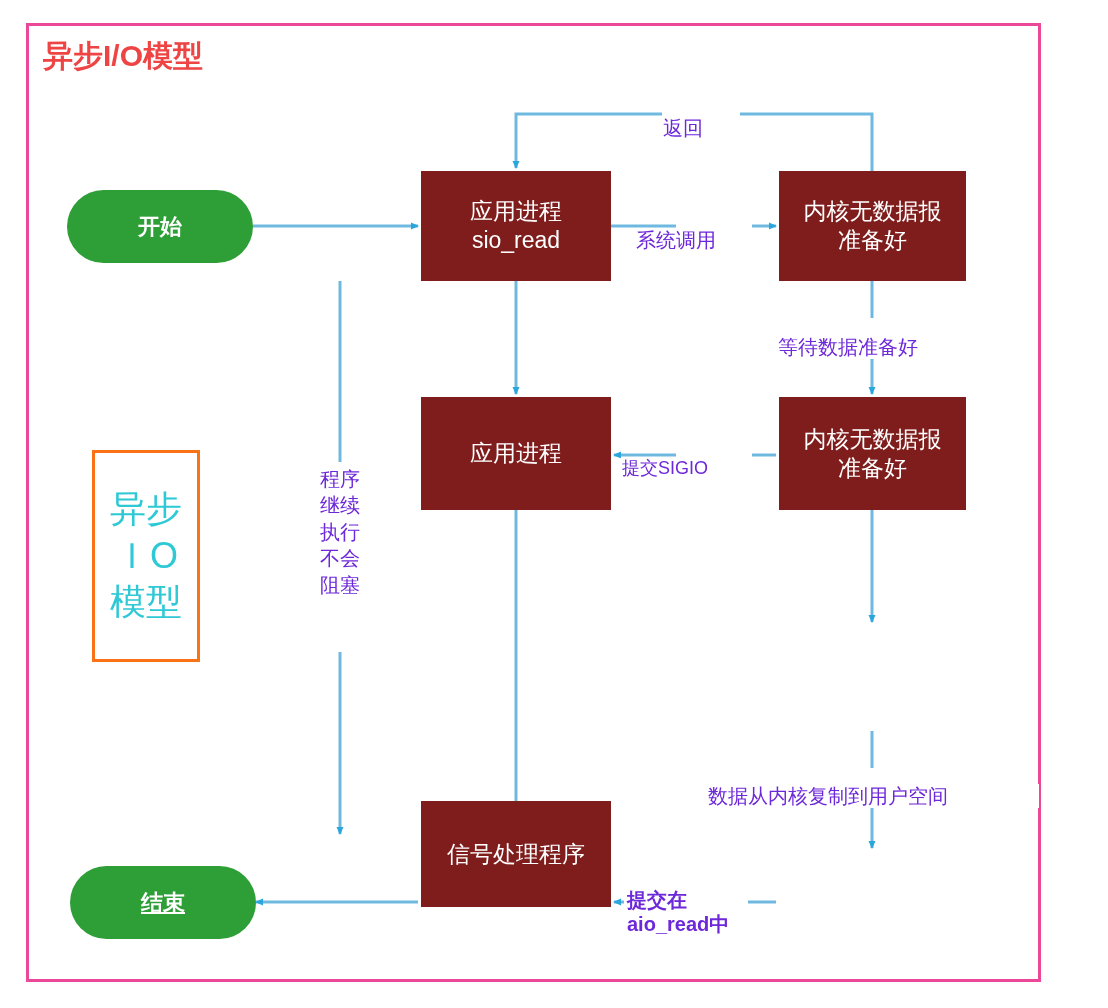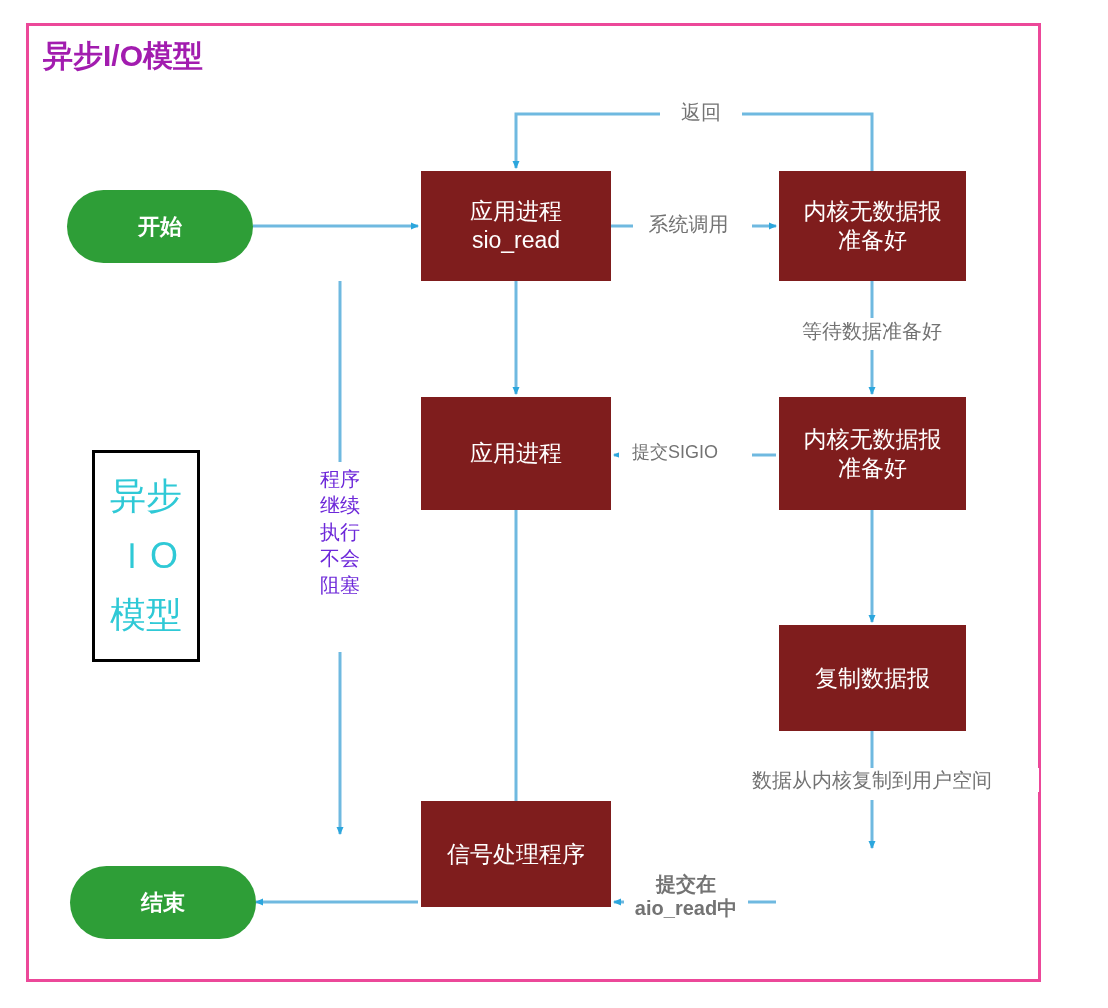--- a/index.html
+++ b/index.html
@@ -24,21 +24,21 @@
     border: 3px solid #ec4899;
     box-sizing: border-box;
     background: #ffffff;
   }
   #title {
     position: absolute;
     left: 43px;
     top: 36px;
     font-size: 30px;
     font-weight: bold;
-    color: #a21caf;
+    color: #ef4444;
     letter-spacing: 0px;
     white-space: nowrap;
   }
   svg#wires {
     position: absolute;
     left: 0;
     top: 0;
     width: 1108px;
     height: 1008px;
     pointer-events: none;
@@ -58,57 +58,56 @@
     font-size: 23px;
   }
   .terminator {
     background: #2e9e37;
     border-radius: 46px;
     font-size: 22px;
     font-weight: bold;
   }
   .edge-label {
     position: absolute;
-    color: #737373;
+    color: #6d28d9;
     font-size: 20px;
     line-height: 1.22;
-    text-align: center;
     white-space: nowrap;
     background: #ffffff;
     padding: 0 3px;
     box-sizing: border-box;
+    margin-top: 16px;
   }
   .edge-label.wrap { white-space: normal; }
   .vlabel {
     position: absolute;
     color: #6d28d9;
     font-size: 20px;
     line-height: 1.32;
     text-align: center;
     width: 44px;
     background: #ffffff;
   }
   #aio-badge {
     position: absolute;
     left: 92px;
     top: 450px;
     width: 108px;
     height: 212px;
-    border: 3px solid #000000;
+    border: 3px solid #f97316;
     box-sizing: border-box;
     background: #ffffff;
     display: flex;
     flex-direction: column;
     align-items: center;
     justify-content: center;
     color: #2fc9d6;
     font-size: 36px;
     line-height: 1.3;
     font-weight: 500;
-    gap: 13px;
   }
   #aio-badge span { display: block; }
 </style>
 </head>
 <body>
 
 <div id="stage">
 
   <div id="frame"></div>
 
@@ -152,21 +151,21 @@
       <path d="M340,652 L340,834" marker-end="url(#arr)"></path>
 
       <path d="M418,902 L256,902" marker-end="url(#arr)"></path>
     </g>
   </svg>
 
   <div class="node terminator" style="left:67px; top:190px; width:186px; height:73px;">
     <span>开始</span>
   </div>
 
-  <div class="node terminator" style="left:70px; top:866px; width:186px; height:73px;">
+  <div class="node terminator" style="left:70px; top:866px; width:186px; height:73px;text-decoration:underline;">
     <span>结束</span>
   </div>
 
   <div class="node box" style="left:421px; top:171px; width:190px; height:110px;">
     <div>
       <div>应用进程</div>
       <div>sio_read</div>
     </div>
   </div>
 
@@ -181,23 +180,20 @@
     <span>应用进程</span>
   </div>
 
   <div class="node box" style="left:779px; top:397px; width:187px; height:113px;">
     <div>
       <div>内核无数据报</div>
       <div>准备好</div>
     </div>
   </div>
 
-  <div class="node box" style="left:779px; top:625px; width:187px; height:106px;">
-    <span>复制数据报</span>
-  </div>
 
 
   <div class="node box" style="left:421px; top:801px; width:190px; height:106px;">
     <span>信号处理程序</span>
   </div>
 
   <div class="edge-label" style="left:660px; top:100px; width:82px;">返回</div>
 
   <div class="edge-label" style="left:633px; top:212px; width:111px;">系统调用</div>
 

